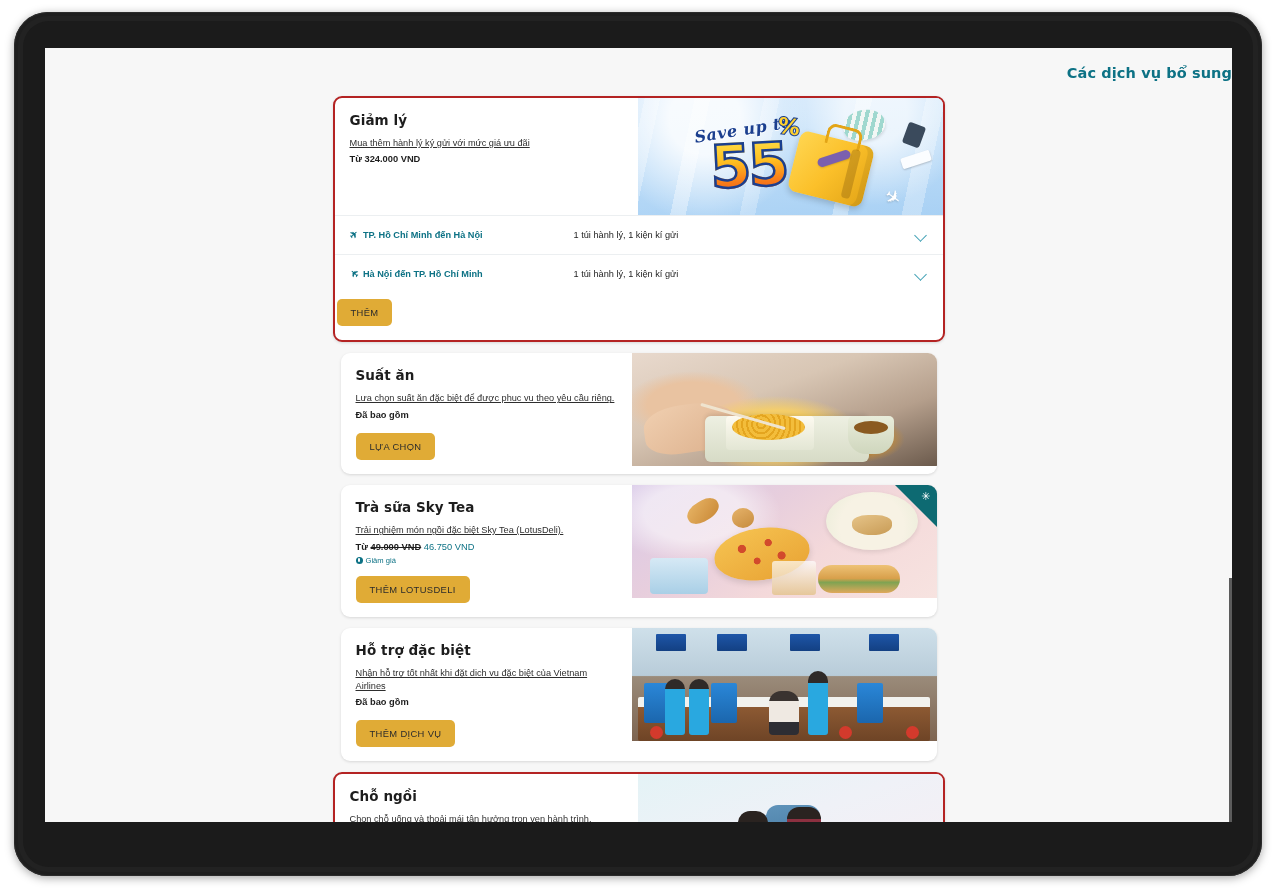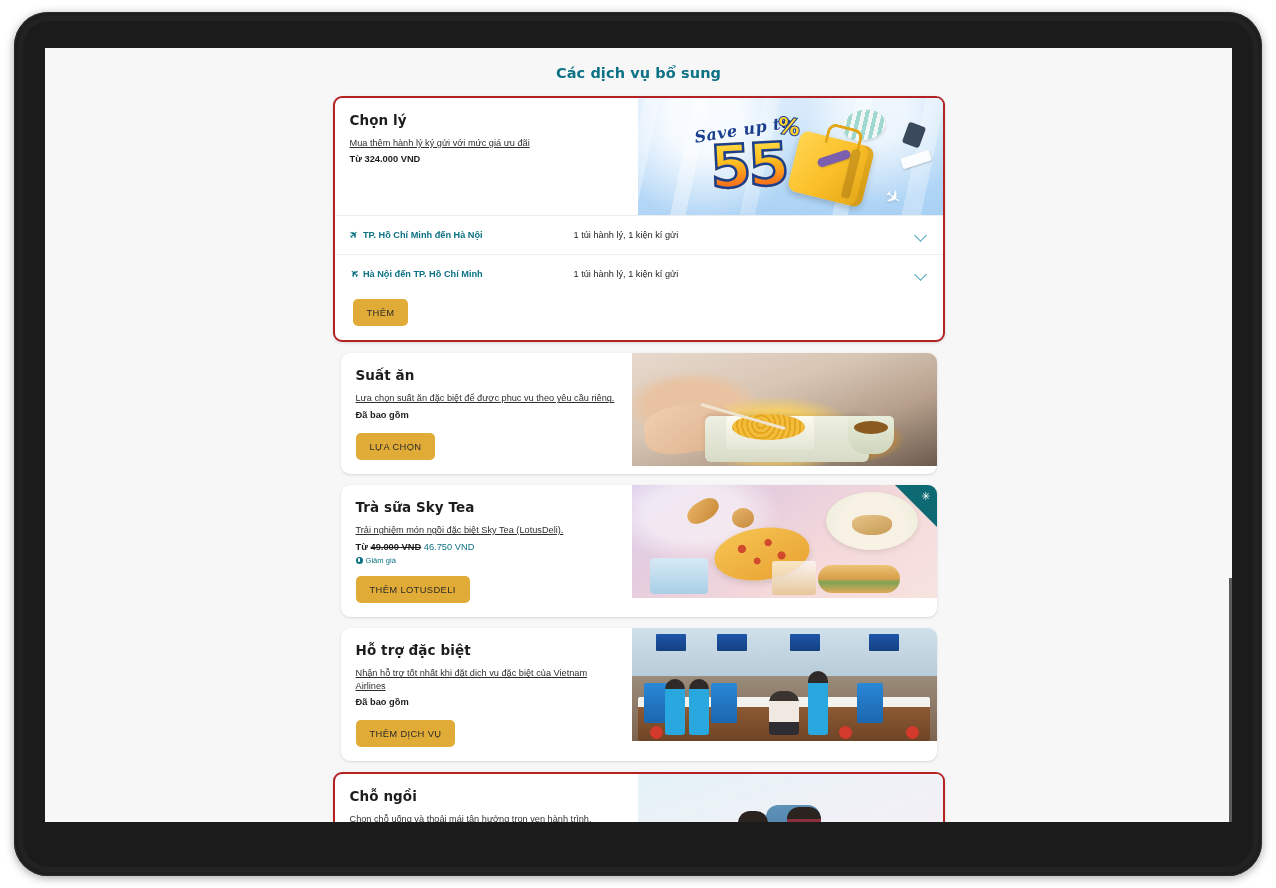--- a/index.html
+++ b/index.html
@@ -71,21 +71,21 @@
     position: absolute;
     right: 0;
     top: 530px;
     width: 3px;
     height: 244px;
     background: #5c5c5c;
   }
 
   
   .page-title {
-    text-align: center;
+    text-align: right;
     color: #0d7285;
     font-size: 14.5px;
     font-weight: bold;
     letter-spacing: .1px;
     margin: 17px 0 0 0;
     font-family: "DejaVu Sans", sans-serif;
   }
 
   
   .cards {
@@ -684,40 +684,40 @@
     position: absolute;
     left: 1px;
     top: 2px;
     width: 8px;
     height: 8px;
     border-right: 1.4px solid #3fa0b4;
     border-bottom: 1.4px solid #3fa0b4;
     transform: rotate(45deg);
   }
   .baggage-actions {
-    padding: 0 16px 14px 18px;
+    padding: 0 16px 14px 2px;
   }
   .baggage-actions .btn { margin-top: 6px; }
 </style>
 </head>
 <body>
 
 <div id="device-frame"></div>
 
 <div id="screen">
   <div id="page-scroll">
 
     <h1 class="page-title">Các dịch vụ bổ sung</h1>
 
     <div class="cards">
 
       <div class="card selected">
         <div class="card-body">
           <div class="card-text">
-            <h2 class="card-title">Chọn lý</h2>
+            <h2 class="card-title">Giảm lý</h2>
             <p class="card-desc">Mua thêm hành lý ký gửi với mức giá ưu đãi</p>
             <p class="card-price">Từ 324.000 VND</p>
           </div>
           <div class="card-media media-baggage">
             <div class="baggage-rays"></div>
             <div class="camera-small"></div>
             <div class="sun-hat"></div>
             <div class="ticket-small"></div>
             <div class="suitcase"></div>
             <div class="sunglasses"></div>

